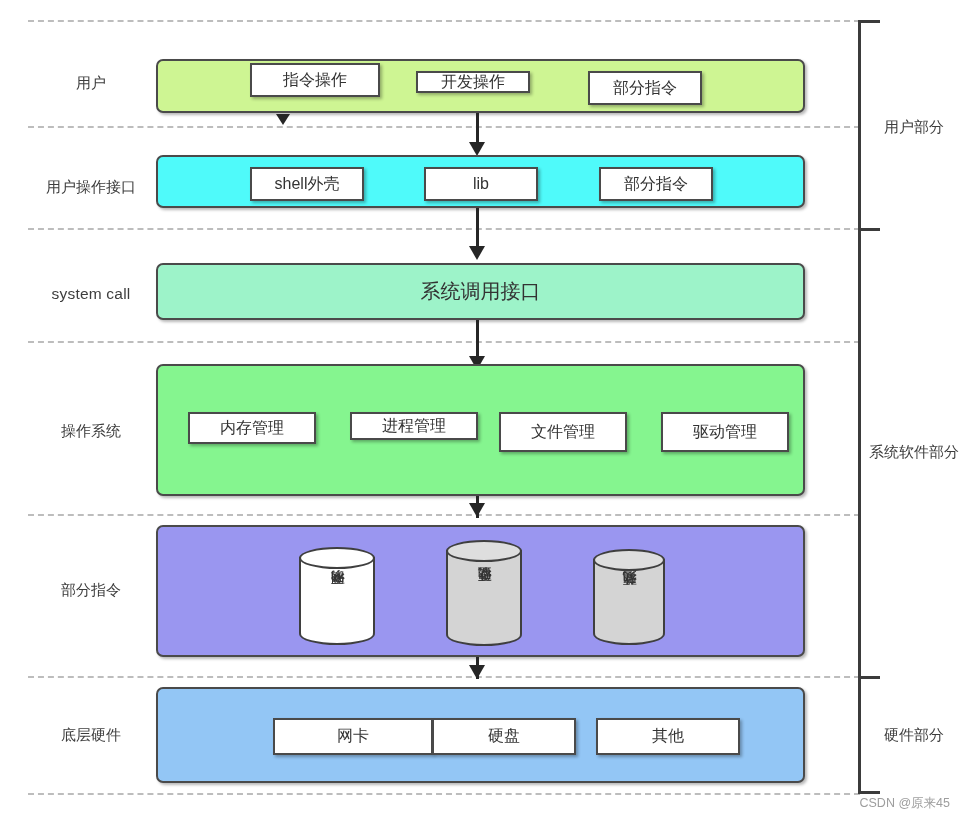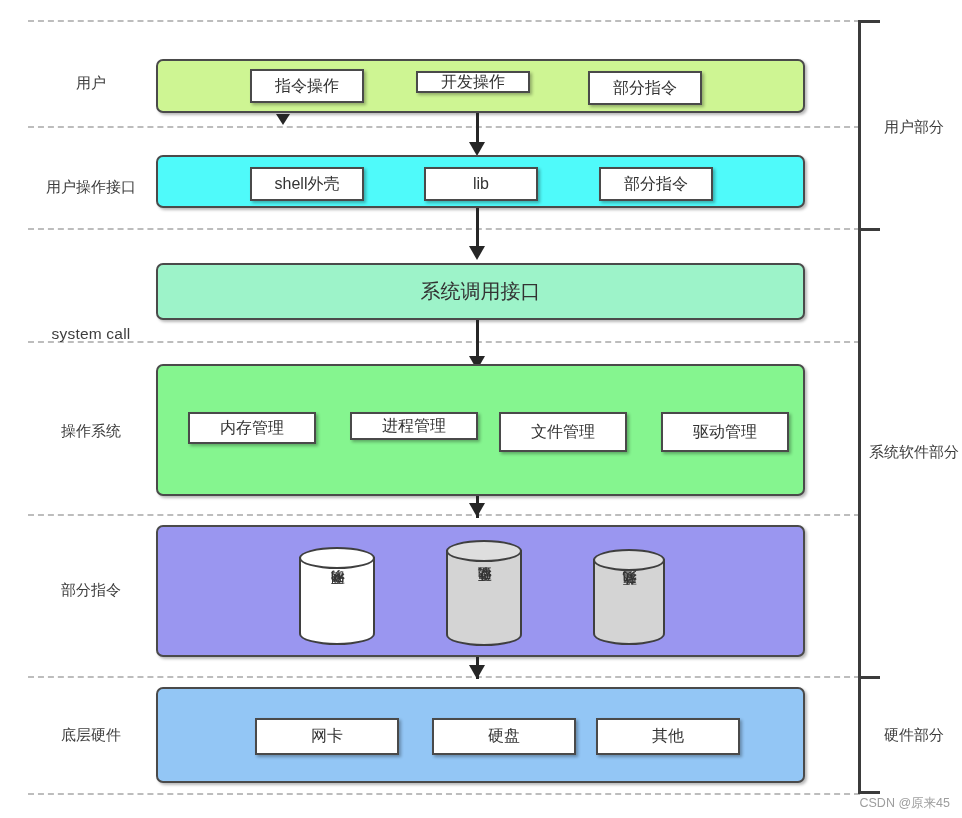--- a/index.html
+++ b/index.html
@@ -16,21 +16,21 @@
     position:absolute;left:28px;width:832px;height:0;
     border-top:2px dashed #bdbdbd;
   }
 
   
   .row-label{
     position:absolute;left:28px;width:126px;
     text-align:center;font-size:15px;color:#3d3d3d;
     line-height:1.2;
   }
-  .row-label.lat{font-size:15.5px;letter-spacing:.2px;margin-top:40px;}
+  .row-label.lat{font-size:15.5px;letter-spacing:.2px;}
 
   
   .band{
     position:absolute;left:156px;width:649px;
     border:2.5px solid #4a4a4a;border-radius:7px;
     box-shadow:2px 2px 3px rgba(0,0,0,.28);
     box-sizing:border-box;
   }
 
   
@@ -120,21 +120,21 @@
   <div class="dash" style="top:20px"></div>
   <div class="dash" style="top:126px"></div>
   <div class="dash" style="top:228px"></div>
   <div class="dash" style="top:341px"></div>
   <div class="dash" style="top:514px"></div>
   <div class="dash" style="top:676px"></div>
   <div class="dash" style="top:793px"></div>
 
   <div class="row-label" style="top:74px">用户</div>
   <div class="band" style="top:59px;height:54px;background:#cef593">
-    <div class="box" style="left:92px;top:8px;width:114px;height:34px">指令操作</div>
+    <div class="box" style="left:92px;top:2px;width:130px;height:34px">指令操作</div>
     <div class="box" style="left:258px;top:10px;width:114px;height:22px">开发操作</div>
     <div class="box" style="left:430px;top:10px;width:114px;height:34px">部分指令</div>
   </div>
 
   <div class="arrow-head small" style="left:276px;top:114px"></div>
 
   <div class="arrow-line" style="left:476px;top:113px;height:34px"></div>
   <div class="arrow-head" style="left:469px;top:142px"></div>
 
   <div class="row-label" style="top:178px">用户操作接口</div>
@@ -189,21 +189,21 @@
       <div class="top" style="background:#dedede"></div>
       <div class="lbl">其他驱动</div>
     </div>
   </div>
 
   <div class="arrow-line" style="left:476px;top:657px;height:22px"></div>
   <div class="arrow-head" style="left:469px;top:665px"></div>
 
   <div class="row-label" style="top:726px">底层硬件</div>
   <div class="band" style="top:687px;height:96px;background:#93c6f5">
-    <div class="box" style="left:97px;top:29px;width:144px;height:37px">网卡</div>
+    <div class="box" style="left:115px;top:29px;width:160px;height:37px">网卡</div>
     <div class="box" style="left:274px;top:29px;width:144px;height:37px">硬盘</div>
     <div class="box" style="left:438px;top:29px;width:144px;height:37px">其他</div>
   </div>
 
   <div class="bracket-line" style="top:20px;height:774px"></div>
 
   <div class="bracket-tick" style="top:20px;width:22px"></div>
   <div class="bracket-tick" style="top:228px;width:22px"></div>
   <div class="bracket-tick" style="top:676px;width:22px"></div>
   <div class="bracket-tick" style="top:791px;width:22px"></div>

